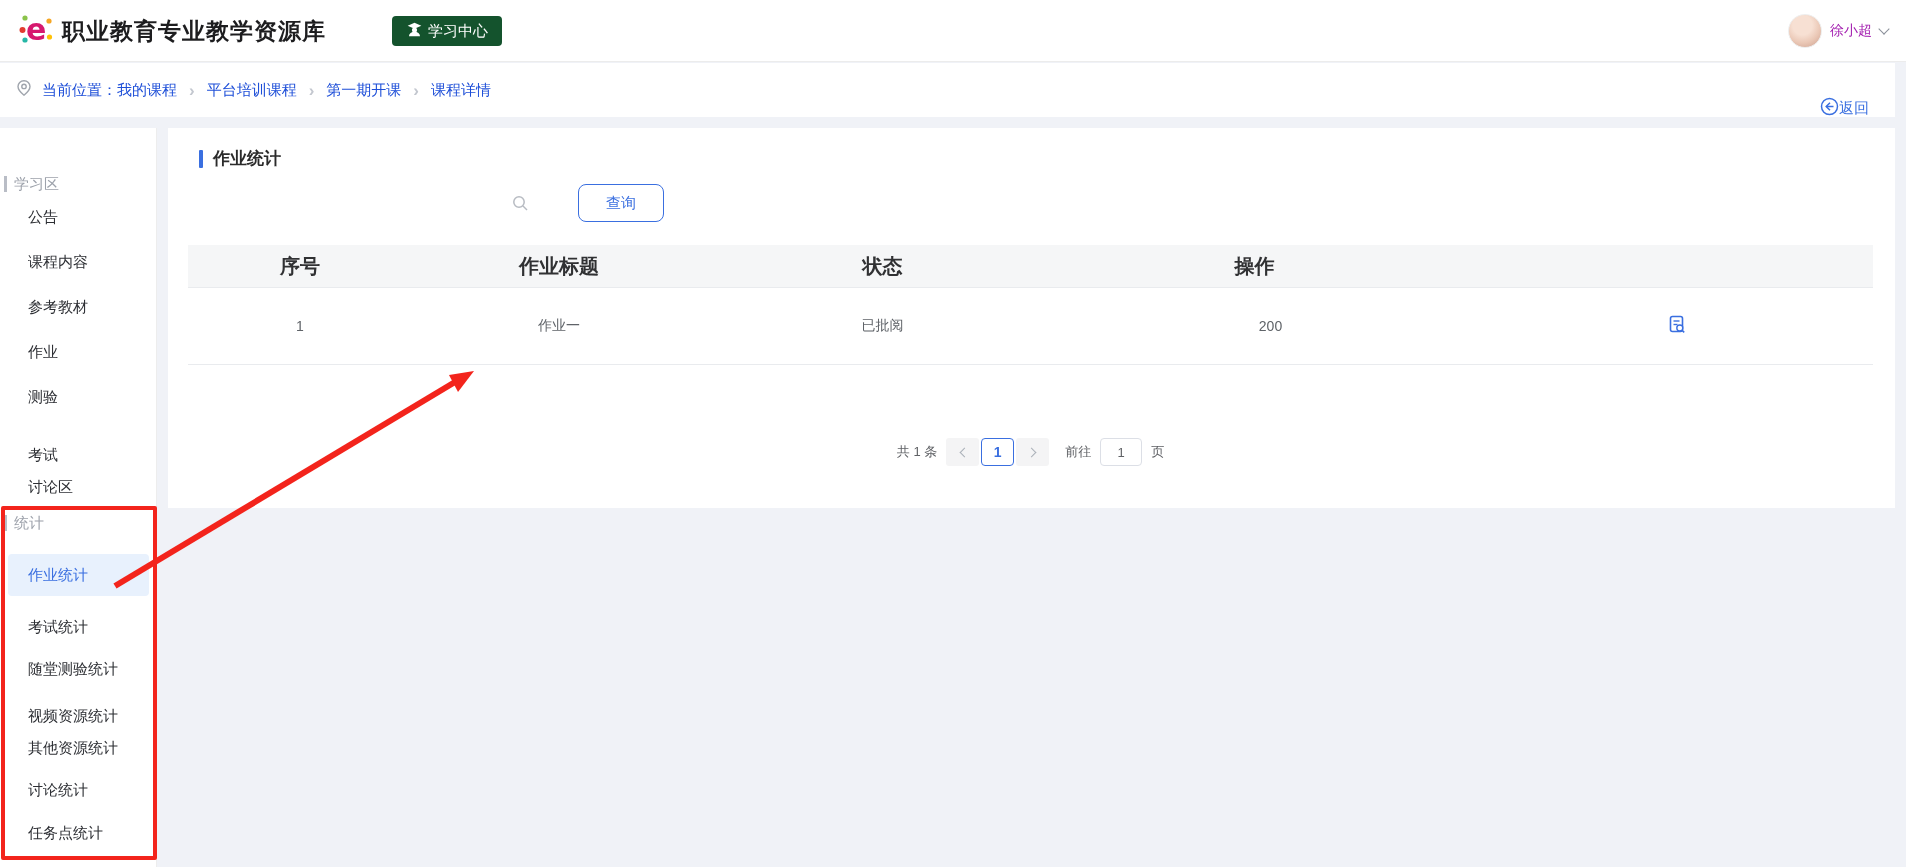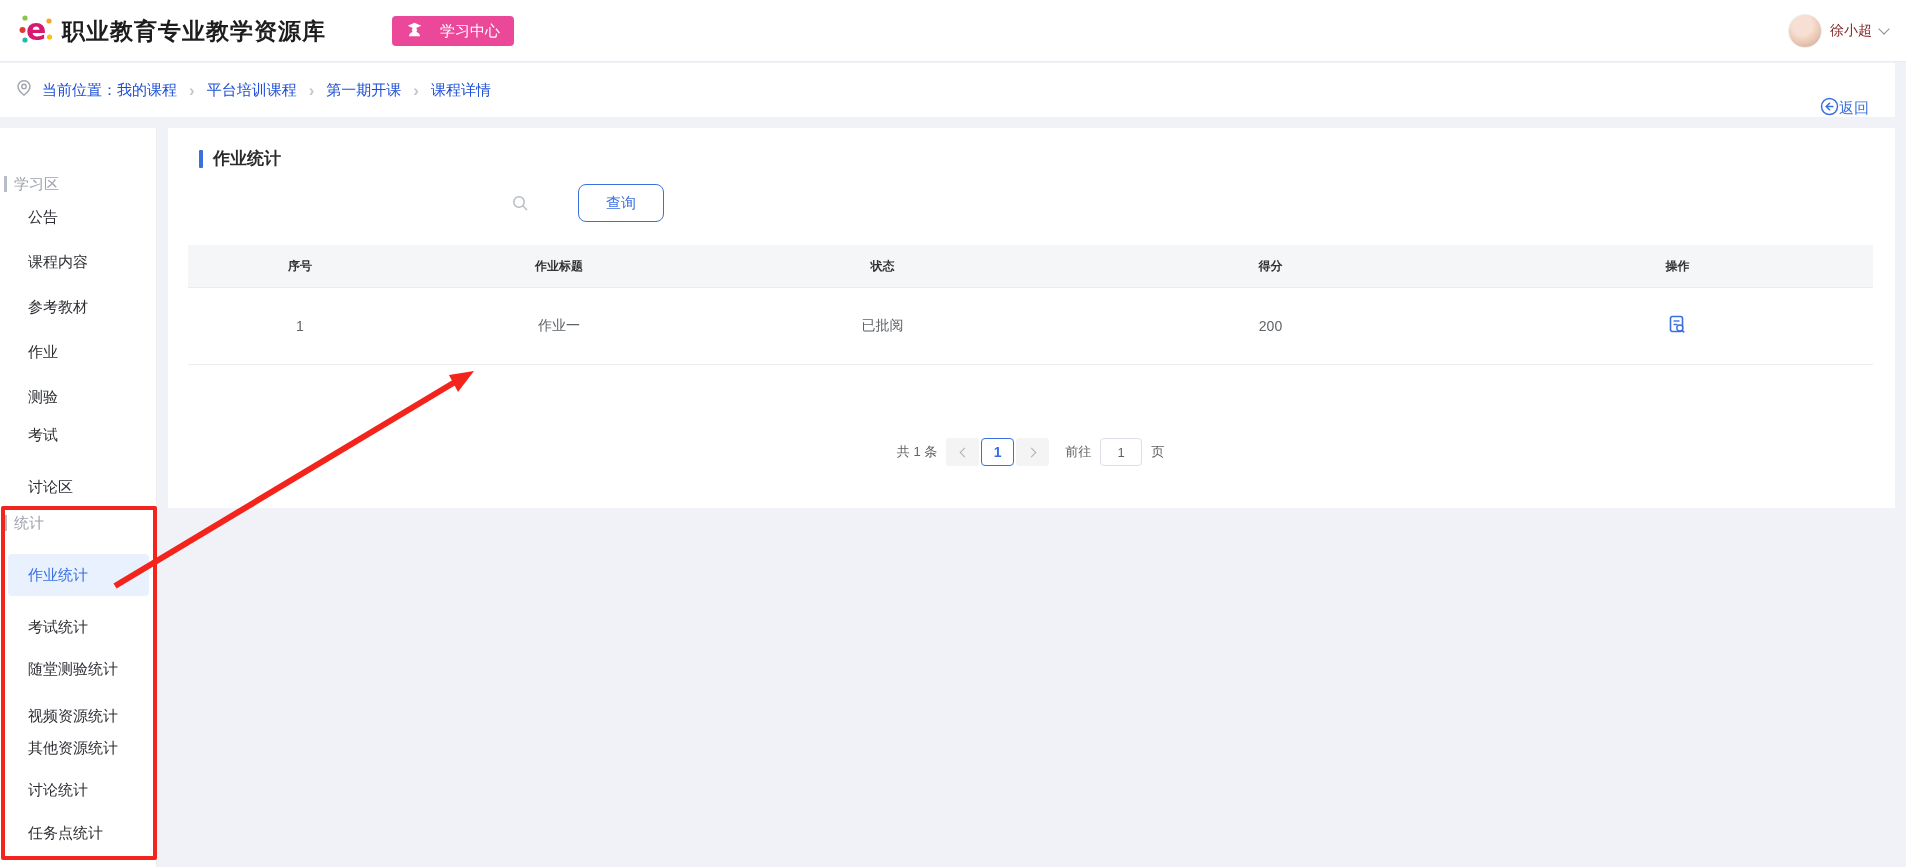--- a/index.html
+++ b/index.html
@@ -4,27 +4,27 @@
 <style>
   * { margin:0; padding:0; box-sizing:border-box; }
   body { background:#f0f2f7; }
   .page { position:relative; width:1906px; height:867px; background:#f0f2f7; overflow:hidden;
           font-family:"Liberation Sans","DejaVu Sans",sans-serif; color:#333; }
 
   
   .appbar { position:absolute; left:0; top:0; width:1906px; height:62px; background:#fff; border-bottom:1px solid #ececec; }
   .logo { position:absolute; left:18px; top:0; height:62px; display:flex; align-items:center; gap:8px; }
   .app-title { font-size:23px; font-weight:bold; color:#1d1d1f; letter-spacing:1px; }
-  .lc-btn { position:absolute; left:392px; top:16px; height:30px; padding:0 14px; background:#ec4899; border:none;
-            border-radius:4px; color:#fff; font-size:15px; display:flex; align-items:center; gap:17px; cursor:pointer;
+  .lc-btn { position:absolute; left:392px; top:16px; height:30px; padding:0 14px; background:#14532d; border:none;
+            border-radius:4px; color:#fff; font-size:15px; display:flex; align-items:center; gap:5px; cursor:pointer;
             font-family:inherit; }
   .user { position:absolute; right:18px; top:12px; height:38px; display:flex; align-items:center; gap:8px; cursor:pointer; }
   .avatar { width:34px; height:34px; border-radius:50%;
             background:radial-gradient(circle at 42% 32%, #f7e0d3 0 34%, #eac7b5 62%, #c99d8c 100%); border:1px solid #eee; }
-  .user-name { font-size:14px; color:#7f1d1d; }
+  .user-name { font-size:14px; color:#a21caf; }
   .chev-down { width:8px; height:8px; border-right:1.5px solid #8a8f99; border-bottom:1.5px solid #8a8f99;
                transform:rotate(45deg); margin-top:-5px; }
 
   
   .crumbbar { position:absolute; left:0; top:63px; width:1895px; height:54px; background:#fff;
               display:flex; align-items:center; padding:0 26px 0 15px; }
   .crumb-text { font-size:15px; color:#1d4ed8; }
   .crumb-prefix { margin-left:9px; }
   .crumb-sep { color:#c3c7cf; margin:0 12px; font-size:17px; font-weight:bold; line-height:1; }
   .crumb-item { cursor:pointer; }
@@ -49,21 +49,21 @@
   .search-input::placeholder { color:#bdc3cd; }
   .search-icon { position:absolute; left:344px; top:67px; }
   .query-btn { position:absolute; left:410px; top:56px; width:86px; height:38px; background:#fff; border:1px solid #3a6fe0;
                border-radius:8px; color:#3a6fe0; font-size:15px; cursor:pointer; font-family:Liberation Serif, serif; }
 
   .table { position:absolute; left:20px; top:117px; width:1685px; }
   .t-head { display:flex; height:43px; background:#f5f6f7; align-items:center; border-bottom:1px solid #e9ebee; }
   .t-row  { display:flex; height:77px; align-items:center; border-bottom:1px solid #e9ebee; background:#fff; }
   .col { text-align:center; }
   .c0 { width:224px; } .c1 { width:294px; } .c2 { width:353px; } .c3 { width:423px; } .c4 { width:391px; }
-  .t-head .col { font-size:12px; font-weight:bold; color:#303133; }
+  .t-head .col { font-size:20px; font-weight:bold; color:#303133; }
   .t-row .col { font-size:14px; color:#5f6368; }
   .action-btn { display:inline-flex; cursor:pointer; background:none; border:none; padding:0; }
 
   
   .pagination { position:absolute; left:20px; top:310px; width:1685px; height:28px;
                 display:flex; align-items:center; justify-content:center; gap:2px; }
   .pg-total { font-size:13px; color:#606266; margin-right:7px; }
   .pg-btn { width:33px; height:28px; border-radius:3px; display:flex; align-items:center; justify-content:center;
             background:#f4f4f5; border:none; cursor:pointer; }
   .chevL { width:7px; height:7px; border-left:1.7px solid #aab0b8; border-bottom:1.7px solid #aab0b8; transform:rotate(45deg); margin-left:3px; }
@@ -148,21 +148,21 @@
   <aside class="sidebar">
     <div class="side-label" style="top:44px;">
       <i></i>
       <span>学习区</span>
     </div>
     <div class="side-item" style="top:77px;">公告</div>
     <div class="side-item" style="top:122px;">课程内容</div>
     <div class="side-item" style="top:167px;">参考教材</div>
     <div class="side-item" style="top:212px;">作业</div>
     <div class="side-item" style="top:257px;">测验</div>
-    <div class="side-item" style="top:295px;">考试</div>
+    <div class="side-item" style="top:315px;">考试</div>
     <div class="side-item" style="top:347px;">讨论区</div>
 
     <div class="side-label" style="top:383px;">
       <i></i>
       <span>统计</span>
     </div>
     <div class="side-item active" style="top:426px;">作业统计</div>
     <div class="side-item" style="top:487px;">考试统计</div>
     <div class="side-item" style="top:529px;">随堂测验统计</div>
     <div class="side-item" style="top:568px;margin-top:8px;">视频资源统计</div>
@@ -183,21 +183,20 @@
         <line x1="11" y1="11" x2="15" y2="15" stroke="#b7bbc2" stroke-width="1.5"></line>
       </svg>
     </span>
     <button class="query-btn">查询</button>
 
     <div class="table">
       <div class="t-head">
         <div class="col c0">序号</div>
         <div class="col c1">作业标题</div>
         <div class="col c2">状态</div>
-        <div class="col c3">得分</div>
         <div class="col c4">操作</div>
       </div>
       <div class="t-row">
         <div class="col c0">1</div>
         <div class="col c1">作业一</div>
         <div class="col c2">已批阅</div>
         <div class="col c3">200</div>
         <div class="col c4">
           <button class="action-btn">
             <span>

